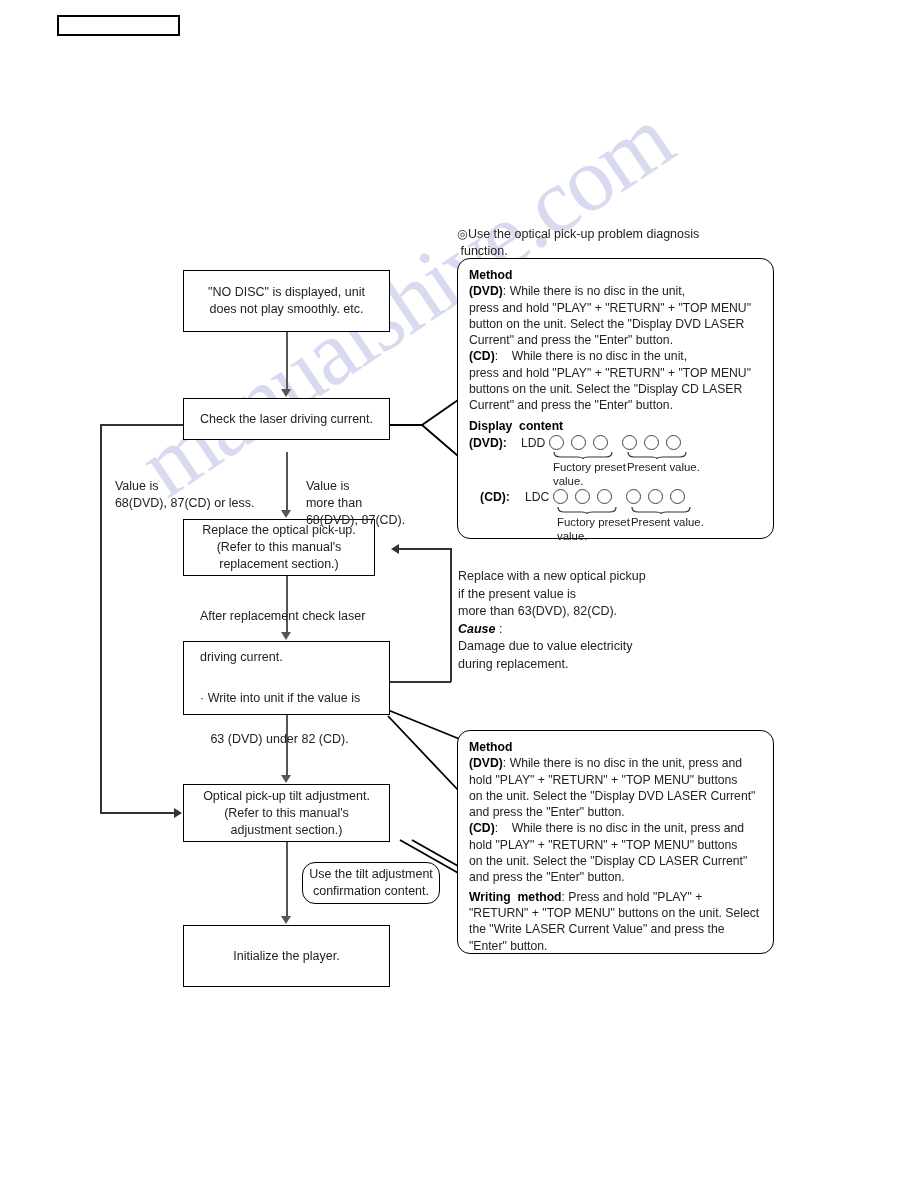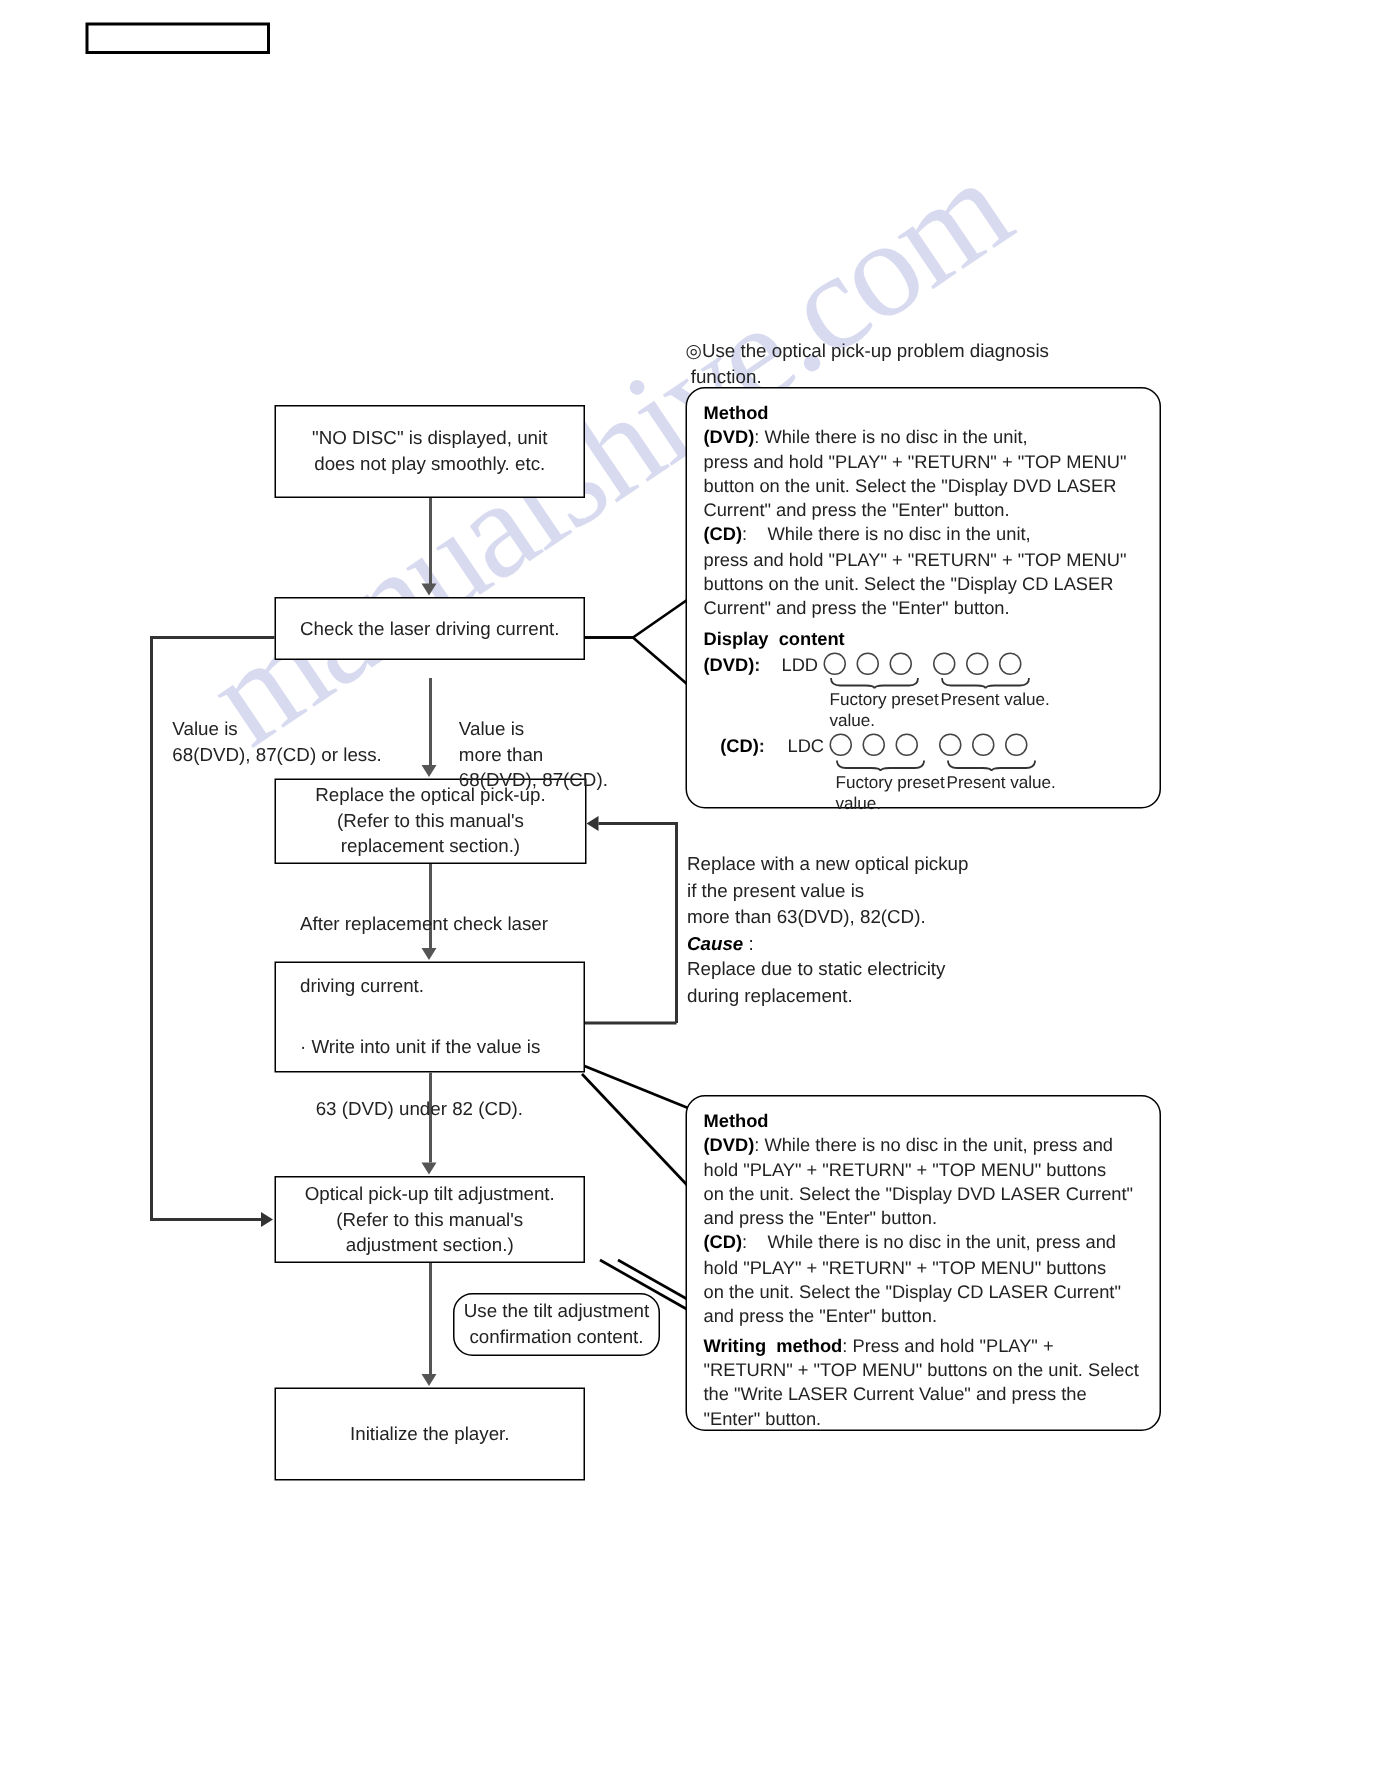--- a/index.html
+++ b/index.html
@@ -132,21 +132,21 @@
 
   <div class="fbox center" style="left:183px;top:270px;width:207px;height:62px;">
     <span class="ln">"NO DISC" is displayed, unit</span>
     <span class="ln">does not play smoothly. etc.</span>
   </div>
 
   <div class="fbox center" style="left:183px;top:398px;width:207px;height:42px;">
     <span class="ln">Check the laser driving current.</span>
   </div>
 
-  <div class="fbox center" style="left:183px;top:519px;width:208px;height:57px;">
+  <div class="fbox center" style="left:183px;top:519px;width:192px;height:57px;">
     <span class="ln">Replace the optical pick-up.</span>
     <span class="ln">(Refer to this manual's</span>
     <span class="ln">replacement section.)</span>
   </div>
 
   <div class="fbox leftal" style="left:183px;top:641px;width:207px;height:74px;">
     <span class="ln">After replacement check laser</span>
     <span class="ln">driving current.</span>
     <span class="ln">· Write into unit if the value is</span>
     <span class="ln">   63 (DVD) under 82 (CD).</span>
@@ -290,21 +290,21 @@
     <div class="cap-row" style="margin-left:88px;">
       <span>value.</span>
     </div>
   </div>
 
   <div class="ptext" style="left:458px;top:568px;">
     <span class="t-ln">Replace with a new optical pickup</span>
     <span class="t-ln">if the present value is</span>
     <span class="t-ln">more than 63(DVD), 82(CD).</span>
     <span class="t-ln"><b>Cause</b><span> :</span></span>
-    <span class="t-ln">Replace due to static electricity</span>
+    <span class="t-ln">Damage due to value electricity</span>
     <span class="t-ln">during replacement.</span>
   </div>
 
   <div class="panel" style="left:457px;top:730px;width:317px;height:224px;">
     <span class="p-ln"><b>Method</b></span>
     <span class="p-ln"><b>(DVD)</b><span>: While there is no disc in the unit, press and</span></span>
     <span class="p-ln">hold "PLAY" + "RETURN" + "TOP MENU" buttons</span>
     <span class="p-ln">on the unit. Select the "Display DVD LASER Current"</span>
     <span class="p-ln">and press the "Enter" button.</span>
     <span class="p-ln"><b>(CD)</b><span>:    While there is no disc in the unit, press and</span></span>

